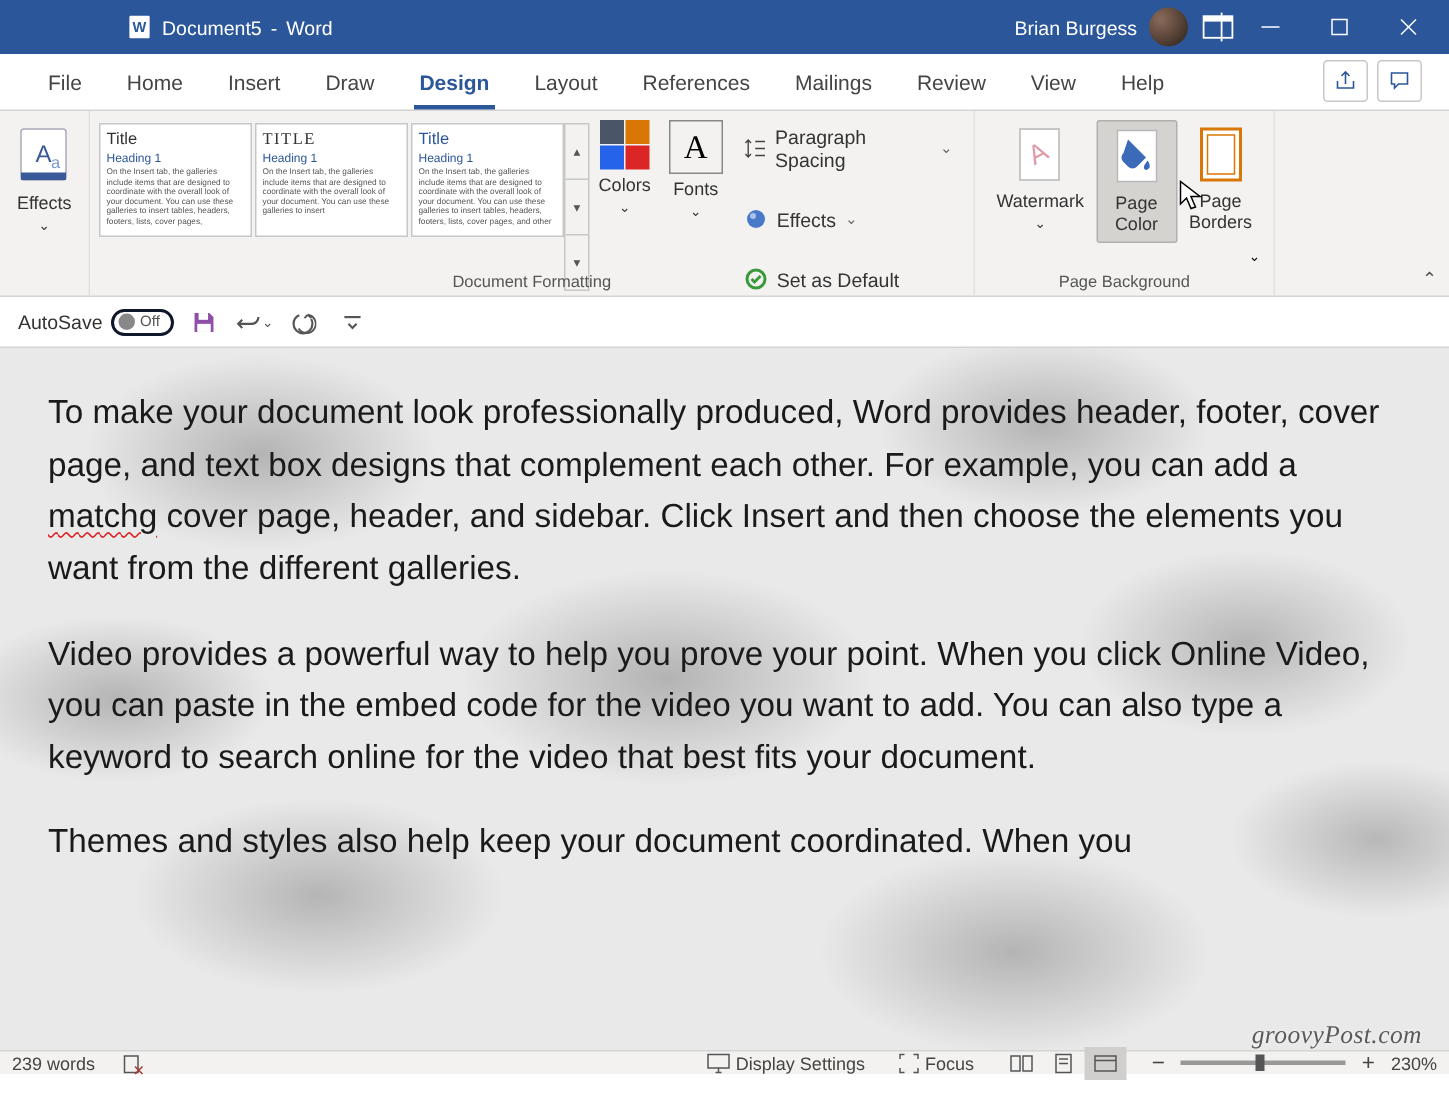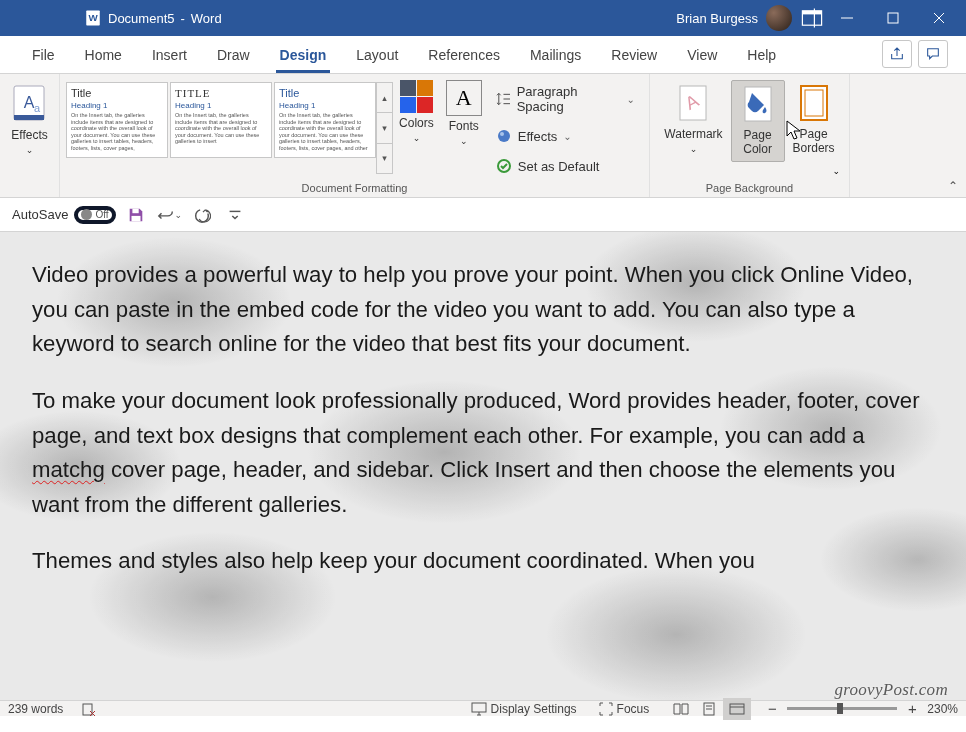--- a/index.html
+++ b/index.html
@@ -36,32 +36,32 @@
 .thumb.t2 .tt{font-family:"Segoe UI Light";letter-spacing:1px}
 .thumb .tx{font-size:5.5px;line-height:1.2;color:#555}
 .galctrl{width:18px;display:flex;flex-direction:column;border:1px solid #c7c7c7;margin-top:4px}
 .galctrl div{flex:1;display:flex;align-items:center;justify-content:center;border-bottom:1px solid #c7c7c7;cursor:pointer;font-size:9px;color:#555}
 
 .colors-btn,.fonts-btn{display:flex;flex-direction:column;align-items:center;padding:2px 6px;cursor:pointer;gap:3px}
 .colgrid{display:grid;grid-template-columns:repeat(2,16px);grid-template-rows:repeat(2,16px);gap:1px}
 .colgrid div{width:16px;height:16px}
 .fontA{width:36px;height:36px;border:1px solid #888;display:flex;align-items:center;justify-content:center;font-size:22px;font-family:serif}
 
-.opts{display:flex;flex-direction:column;gap:14px;padding:6px 8px 0;font-size:13px;color:#333}
+.opts{display:flex;flex-direction:column;gap:24px;padding:6px 8px 0;font-size:13px;color:#333}
 .opt{display:flex;align-items:center;gap:6px;cursor:pointer}
 .pgbg{display:flex;gap:2px;padding-top:2px}
 .pgbtn{display:flex;flex-direction:column;align-items:center;padding:4px 6px;cursor:pointer;gap:3px;min-width:54px;border-radius:2px}
 .pgbtn.active{background:#d5d3d0;border:1px solid #b0afad}
 .pgicon{width:32px;height:40px;display:flex;align-items:center;justify-content:center}
 
 .collapse{position:absolute;right:8px;bottom:4px;cursor:pointer;color:#555;font-size:12px}
 
 .qabar{height:34px;background:#fff;display:flex;align-items:center;padding:0 12px;gap:7px;border-bottom:1px solid #d4d4d4}
 .autosave{font-size:13px;color:#333;display:flex;align-items:center;gap:6px}
-.toggle{width:42px;height:18px;border:4px solid #0f172a;border-radius:10px;display:flex;align-items:center;padding:0 3px;gap:3px;font-size:10px;color:#555}
+.toggle{width:42px;height:18px;border:2px solid #0f172a;border-radius:10px;display:flex;align-items:center;padding:0 3px;gap:3px;font-size:10px;color:#555}
 .toggle::before{content:"";width:11px;height:11px;border-radius:50%;background:#888}
 .qabtn{width:26px;height:26px;display:flex;align-items:center;justify-content:center;cursor:pointer;color:#555;border-radius:3px}
 .qabtn svg{width:18px;height:18px}
 
 .doc-area{height:468px;overflow:hidden;padding:26px 32px;font-size:22.2px;line-height:1.56;color:#1a1a1a;
  background:
   linear-gradient(rgba(255,255,255,.12),rgba(255,255,255,.12)),
   radial-gradient(ellipse 180px 100px at 18% 15%, rgba(120,120,120,.55), transparent 65%),
   radial-gradient(ellipse 170px 90px at 72% 11%, rgba(110,110,110,.5), transparent 65%),
   radial-gradient(ellipse 210px 110px at 46% 47%, rgba(108,108,108,.5), transparent 65%),
@@ -307,22 +307,22 @@
     </div>
  <div class="qabtn">
       <svg viewBox="0 0 20 20" fill="none" stroke="#555" stroke-width="1.6">
         <line x1="4" y1="6" x2="16" y2="6"></line>
         <path d="M7 11l3 3 3-3"></path>
       </svg>
     </div>
 </div>
 
 <div class="doc-area">
+ <p><span>To make your document look professionally produced, Word provides header, footer, cover page, and text box designs that complement each other. For example, you can add a </span><span class="squig">matchg</span><span> cover page, header, and sidebar. Click Insert and then choose the elements you want from the different galleries.</span></p>
  <p>Video provides a powerful way to help you prove your point. When you click Online Video, you can paste in the embed code for the video you want to add. You can also type a keyword to search online for the video that best fits your document.</p>
- <p><span>To make your document look professionally produced, Word provides header, footer, cover page, and text box designs that complement each other. For example, you can add a </span><span class="squig">matchg</span><span> cover page, header, and sidebar. Click Insert and then choose the elements you want from the different galleries.</span></p>
  <p>Themes and styles also help keep your document coordinated. When you</p>
 </div>
 
 <div class="status">
  <span>239 words</span>
  <div class="sbtn">
       <svg width="16" height="16" viewBox="0 0 16 16" fill="none" stroke="#555">
         <rect x="2" y="3" width="9" height="11"></rect>
         <path d="M9 10l5 5M14 10l-5 5" stroke="#a33"></path>
       </svg>

